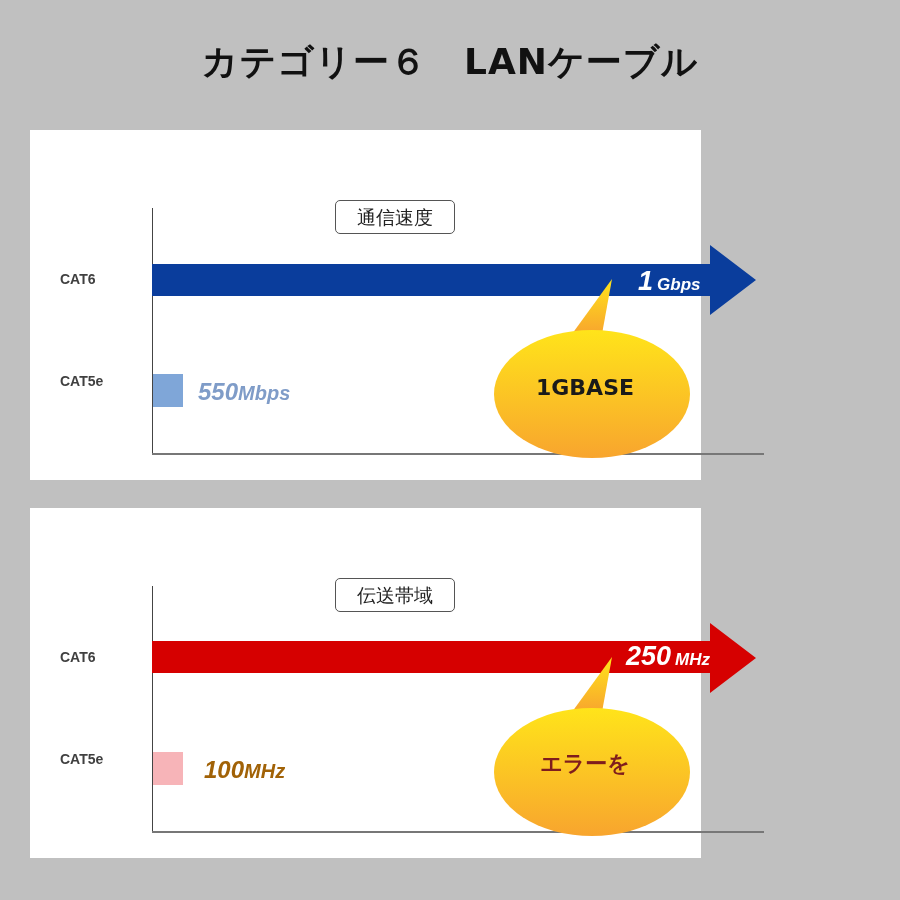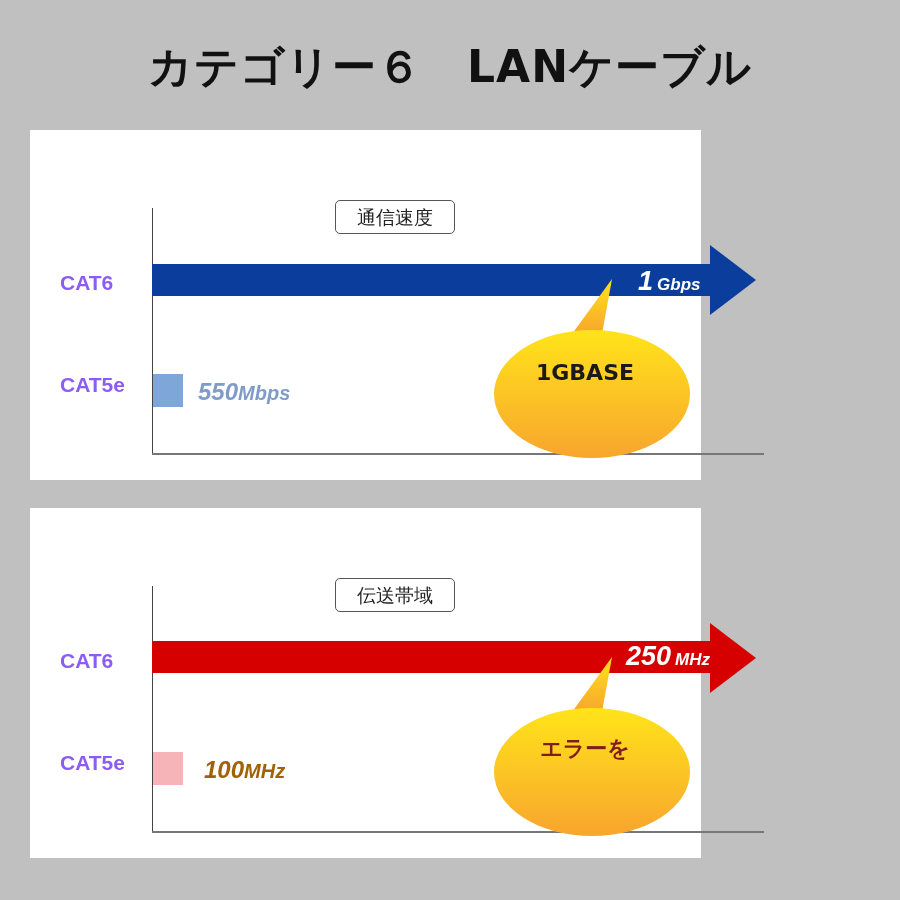--- a/index.html
+++ b/index.html
@@ -2,36 +2,36 @@
 <html><head>
 <meta charset="utf-8">
 <style>
   html, body { margin:0; padding:0; }
   body {
     width:900px; height:900px; background:#c0c0c0; position:relative; overflow:hidden;
     font-family:"DejaVu Sans", "Liberation Sans", sans-serif;
   }
   .title {
     position:absolute; left:0; top:38px; width:900px; text-align:center;
-    font-size:44px; font-weight:bold; color:#111; letter-spacing:1px;
+    font-size:36px; font-weight:bold; color:#111; letter-spacing:1px;
   }
   .panel {
     position:absolute; left:30px; width:671px; height:350px; background:#ffffff;
   }
   .panel.p1 { top:130px; }
   .panel.p2 { top:508px; }
   .axis-v { position:absolute; left:122px; top:78px; width:1px; height:246px; background:#444; }
   .axis-h { position:absolute; left:122px; top:323px; width:612px; height:2px; background:#777; }
   .chart-label {
     position:absolute; left:305px; top:70px; width:118px; height:32px;
     border:1px solid #555; border-radius:5px; background:#fff;
     font-size:19px; color:#222; text-align:center; line-height:32px;
   }
   .row-label {
-    position:absolute; left:30px; font-size:21px; font-weight:bold; color:#8b5cf6;
+    position:absolute; left:30px; font-size:14px; font-weight:bold; color:#404040;
     font-family:"Liberation Sans", sans-serif;
   }
   .row-label.cat6 { top:141px; }
   .row-label.cat5e { top:243px; }
   .arrow { position:absolute; left:122px; top:115px; }
   .arrow-text {
     position:absolute; top:136px; font-style:italic; font-weight:bold; color:#fff;
     font-family:"Liberation Sans", sans-serif;
   }
   .arrow-text .num { font-size:27px; }
@@ -39,21 +39,21 @@
   .small-bar { position:absolute; left:123px; top:244px; width:30px; height:33px; }
   .small-text {
     position:absolute; left:168px; top:248px; font-style:italic; font-weight:bold;
     font-family:"Liberation Sans", sans-serif;
   }
   .small-text .num { font-size:24px; }
   .small-text .unit { font-size:20px; }
   .bubble { position:absolute; left:462px; top:144px; }
   .bubble-text {
     position:absolute; left:470px; width:170px; text-align:center;
-    font-weight:bold; font-size:22px; line-height:30px;
+    font-weight:bold; font-size:22px; line-height:30px;margin-top:15px;
   }
 </style>
 </head>
 <body>
 
 <div class="title">カテゴリー６　LANケーブル</div>
 
 <div class="panel p1">
   <div class="axis-v"></div>
   <div class="axis-h"></div>

